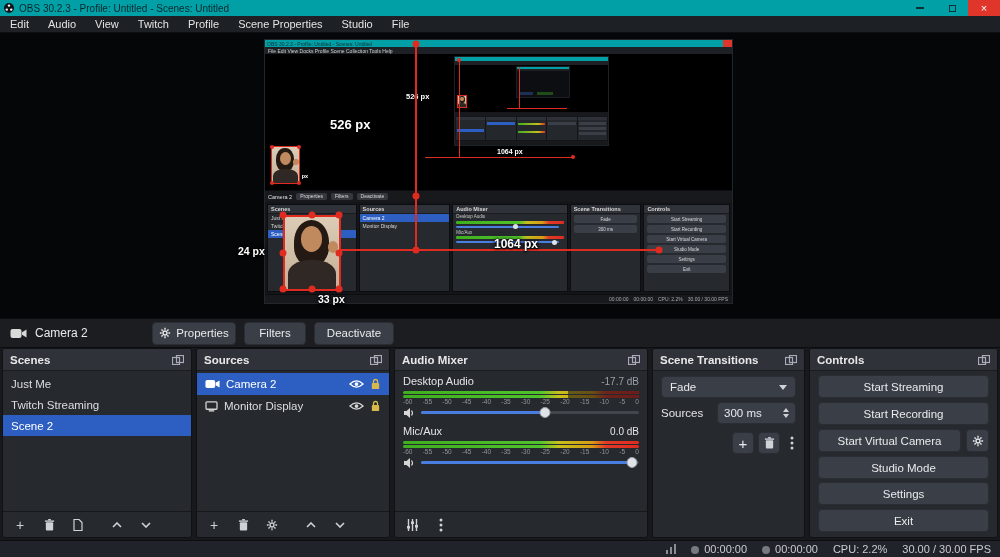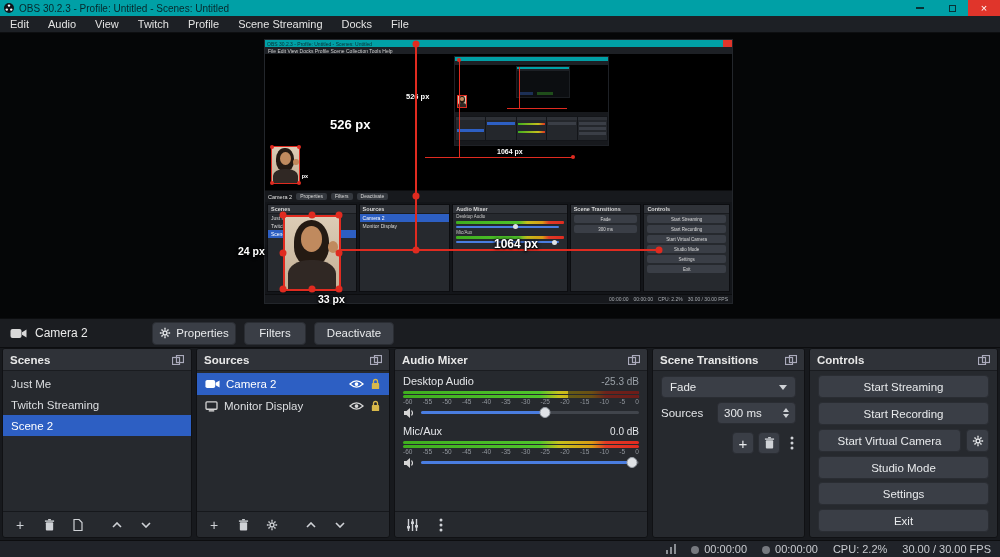--- a/index.html
+++ b/index.html
@@ -142,22 +142,22 @@
       <div class="win-btn close">×</div>
     </div>
   </div>
 
   <div class="menubar">
     <span>Edit</span>
     <span>Audio</span>
     <span>View</span>
     <span>Twitch</span>
     <span>Profile</span>
-    <span>Scene Streaming</span>
-    <span>Docks</span>
+    <span>Scene Properties</span>
+    <span>Studio</span>
     <span>File</span>
   </div>
 
   <div class="preview">
 
     <div class="mini1">
       <div class="m1-title m-teal">
         <span class="mt-text">OBS 30.2.3 - Profile: Untitled - Scenes: Untitled</span>
         <div class="m1-close"></div>
       </div>
@@ -465,21 +465,21 @@
     <div class="panel-header">
       <span>Audio Mixer</span>
       <svg width="12" height="10" viewBox="0 0 12 10">
         <rect x="0.5" y="2.5" width="7" height="7" fill="none" stroke="#aab" stroke-width="1.2"></rect>
         <rect x="4.5" y="0.5" width="7" height="7" fill="none" stroke="#aab" stroke-width="1.2"></rect>
       </svg>
     </div>
 
     <div class="mix-name" style="margin-top:4px">
       <span>Desktop Audio</span>
-      <span class="db">-25.3 dB</span>
+      <span class="db">-17.7 dB</span>
     </div>
     <div style="padding:4px 8px 0">
       <div class="meter">
           <div class="dim" style="width:30%"></div>
         </div>
       <div class="meter" style="margin-top:1px">
           <div class="dim" style="width:30%"></div>
         </div>
     </div>
     <div class="scale">

